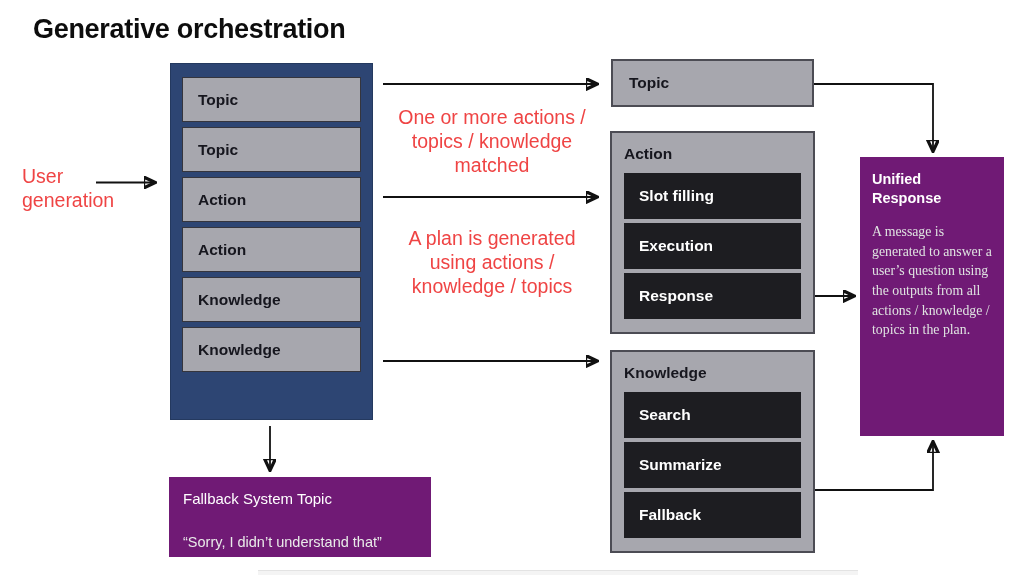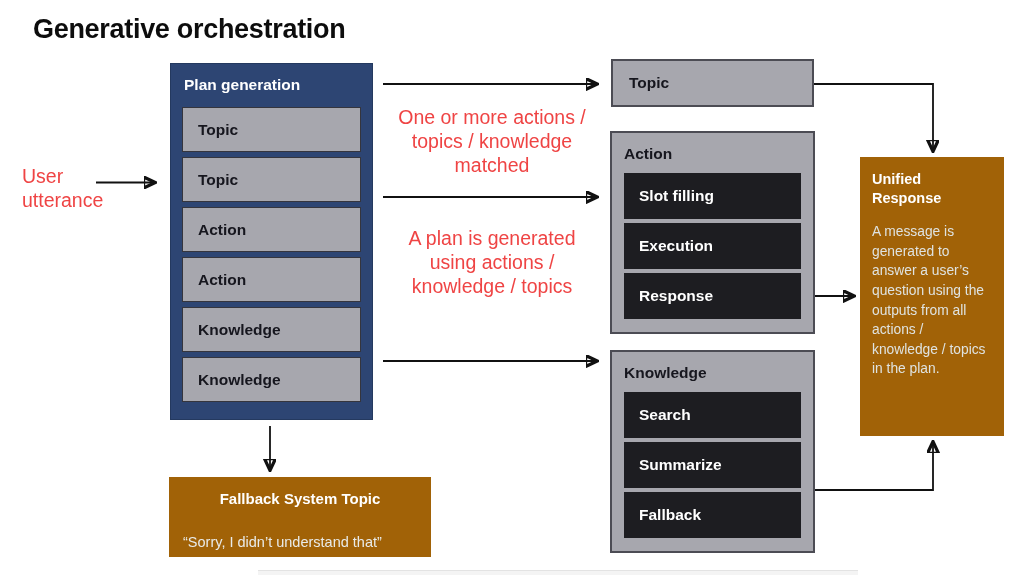--- a/index.html
+++ b/index.html
@@ -52,47 +52,46 @@
   .action-box { left: 610px; top: 131px; width: 205px; height: 203px; }
   .knowledge-box { left: 610px; top: 350px; width: 205px; height: 203px; }
   .group-rows { margin-top: 10px; display: flex; flex-direction: column; gap: 4px; }
   .dark-row {
     height: 46px; background: #1d1d21;
     display: flex; align-items: center; padding-left: 15px;
     font-weight: 700; font-size: 15.5px; color: #ffffff;
   }
 
   
-  .slate-box { position: absolute; background: #a16207; color: #e7eae8; }
+  .slate-box { position: absolute; background: #701a75; color: #e7eae8; }
   .unified-box { left: 860px; top: 157px; width: 144px; height: 279px; padding: 13px 12px; }
   .unified-box .box-title { color: #ffffff; font-weight: 700; font-size: 14.5px; line-height: 1.32; }
-  .unified-box .box-body { margin-top: 14px; font-size: 13.8px; line-height: 1.42; color: #dfe3e1; }
+  .unified-box .box-body { margin-top: 14px; font-size: 13.8px; line-height: 1.42; color: #dfe3e1; font-family: Liberation Serif, serif; }
   .fallback-box { left: 169px; top: 477px; width: 262px; height: 80px; padding: 13px 14px; }
-  .fallback-box .box-title { color: #ffffff; font-weight: 700; font-size: 15px; text-align: center; }
+  .fallback-box .box-title { color: #ffffff; font-weight: 400; font-size: 15px; }
   .fallback-box .box-quote { margin-top: 27px; font-size: 14.5px; color: #e9ebe9; }
 
   .arrow-layer { position: absolute; inset: 0; pointer-events: none; }
   .arrow-layer path { stroke: #111111; stroke-width: 1.8; fill: none; }
 
   .bottom-strip {
     position: absolute; left: 258px; top: 570px; width: 600px; height: 5px;
     background: #f4f4f4; border-top: 1px solid #e3e3e3;
   }
 </style>
 </head>
 <body>
 
 <div class="canvas">
 
   <div class="page-title">Generative orchestration</div>
 
-  <div class="free-text user-utterance">User utterance</div>
+  <div class="free-text user-utterance">User generation</div>
 
   <div class="plan-box">
-    <div class="box-title">Plan generation</div>
     <div class="plan-rows">
       <div class="plan-row">Topic</div>
       <div class="plan-row">Topic</div>
       <div class="plan-row">Action</div>
       <div class="plan-row">Action</div>
       <div class="plan-row">Knowledge</div>
       <div class="plan-row">Knowledge</div>
     </div>
   </div>
 

